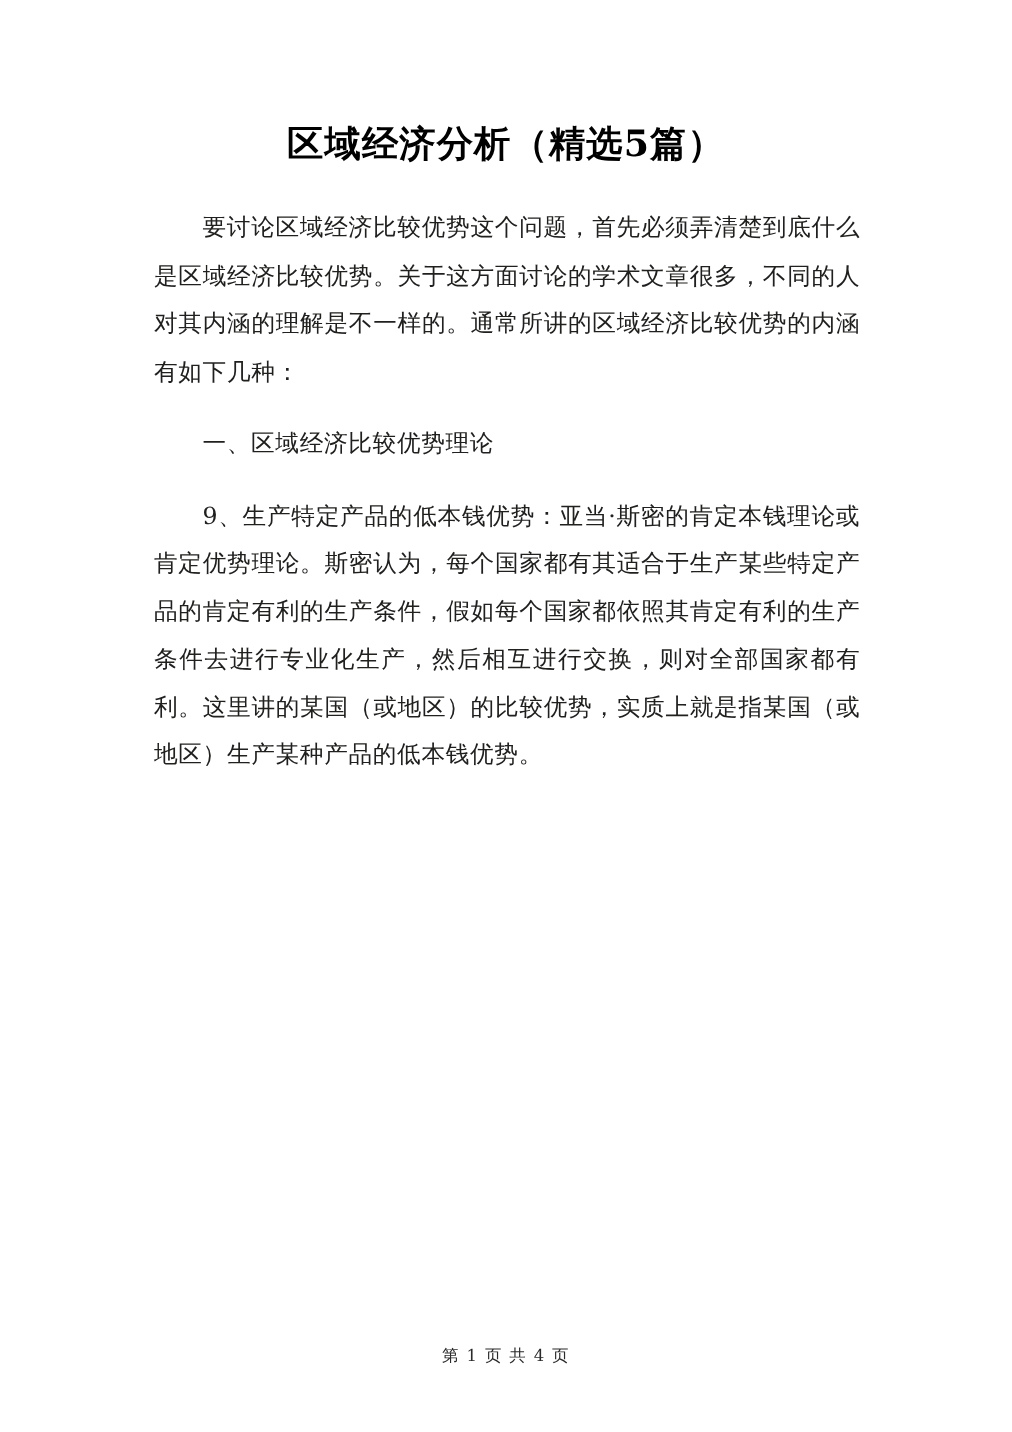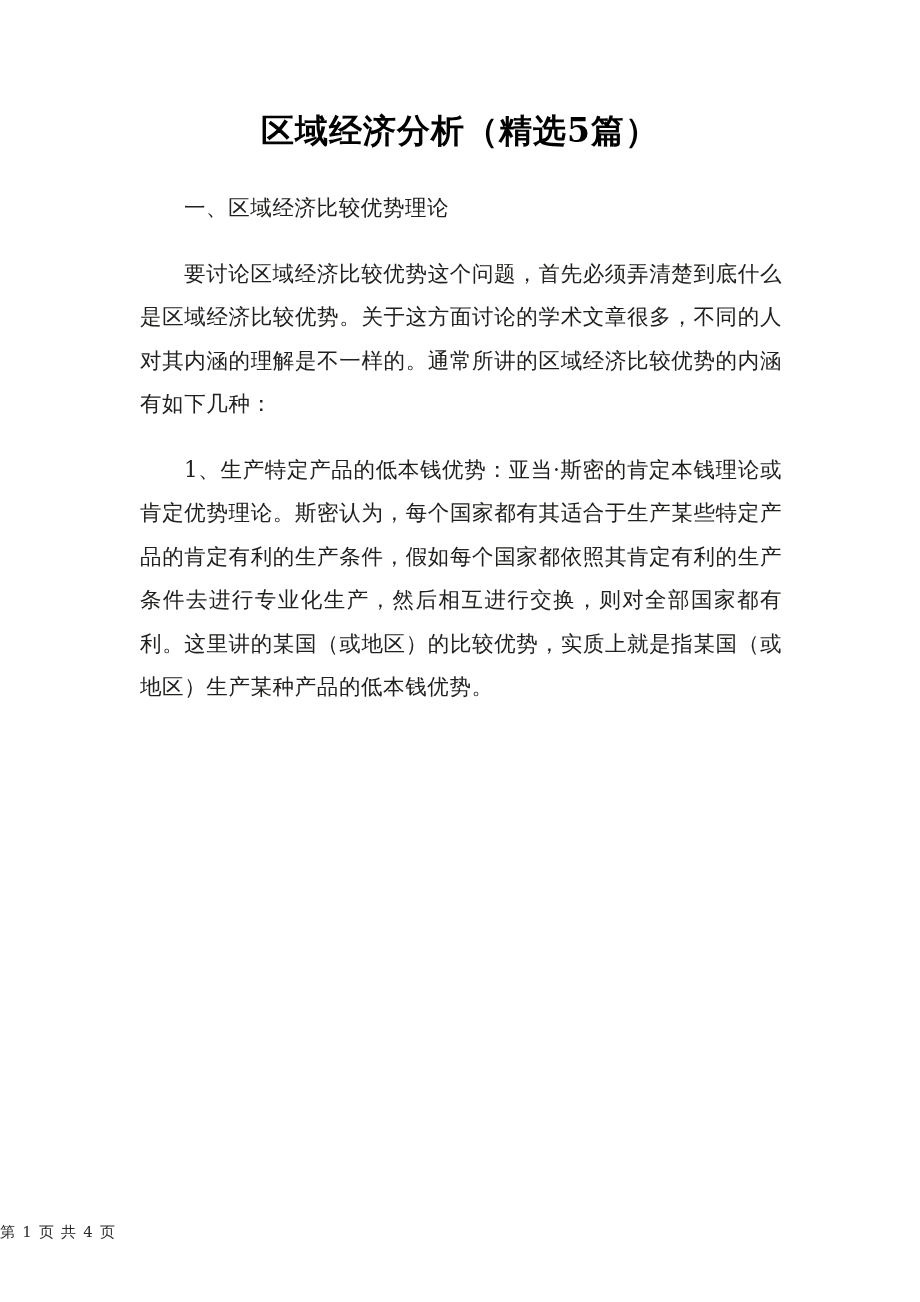--- a/index.html
+++ b/index.html
@@ -55,40 +55,41 @@
     margin: 0 0 22px 0;
     text-indent: 44px;
     word-break: break-all;
   }
 
   .footer {
     position: absolute;
     left: 0;
     top: 1222px;
     width: 920px;
+    text-align: center;
     font-size: 15px;
     line-height: 20px;
     letter-spacing: 1.2px;
     color: #2a2a2a;
   }
 </style>
 </head>
 <body>
 
 <div class="page">
 
   <div class="doc-title">区域经济分析（精选5篇）</div>
 
   <div class="body-col">
 
 
+    <p class="para">要讨论区域经济比较优势这个问题，首先必须弄清楚到底什么是区域经济比较优势。关于这方面讨论的学术文章很多，不同的人对其内涵的理解是不一样的。通常所讲的区域经济比较优势的内涵有如下几种：</p>
+
     <p class="para">一、区域经济比较优势理论</p>
 
-    <p class="para">要讨论区域经济比较优势这个问题，首先必须弄清楚到底什么是区域经济比较优势。关于这方面讨论的学术文章很多，不同的人对其内涵的理解是不一样的。通常所讲的区域经济比较优势的内涵有如下几种：</p>
-
-    <p class="para">1、生产特定产品的低本钱优势：亚当·斯密的肯定本钱理论或肯定优势理论。斯密认为，每个国家都有其适合于生产某些特定产品的肯定有利的生产条件，假如每个国家都依照其肯定有利的生产条件去进行专业化生产，然后相互进行交换，则对全部国家都有利。这里讲的某国（或地区）的比较优势，实质上就是指某国（或地区）生产某种产品的低本钱优势。</p>
+    <p class="para">9、生产特定产品的低本钱优势：亚当·斯密的肯定本钱理论或肯定优势理论。斯密认为，每个国家都有其适合于生产某些特定产品的肯定有利的生产条件，假如每个国家都依照其肯定有利的生产条件去进行专业化生产，然后相互进行交换，则对全部国家都有利。这里讲的某国（或地区）的比较优势，实质上就是指某国（或地区）生产某种产品的低本钱优势。</p>
 
 
   </div>
 
   <div class="footer">第 1 页 共 4 页</div>
 
 </div>
 
 </body></html>

